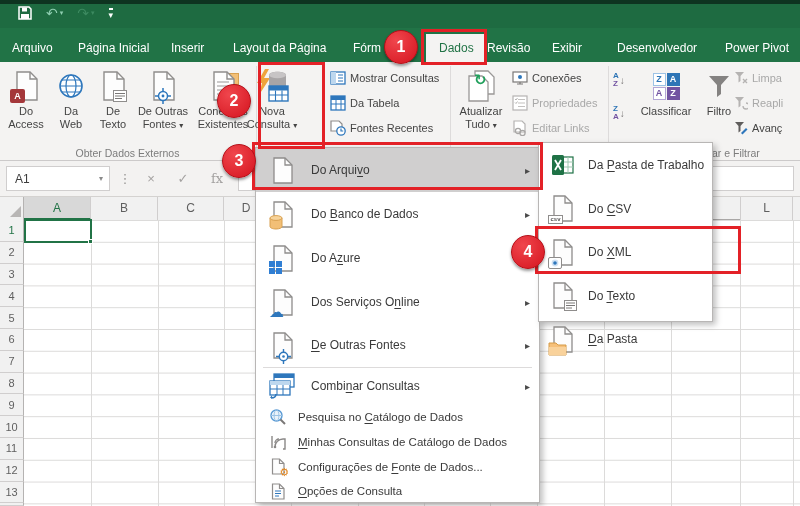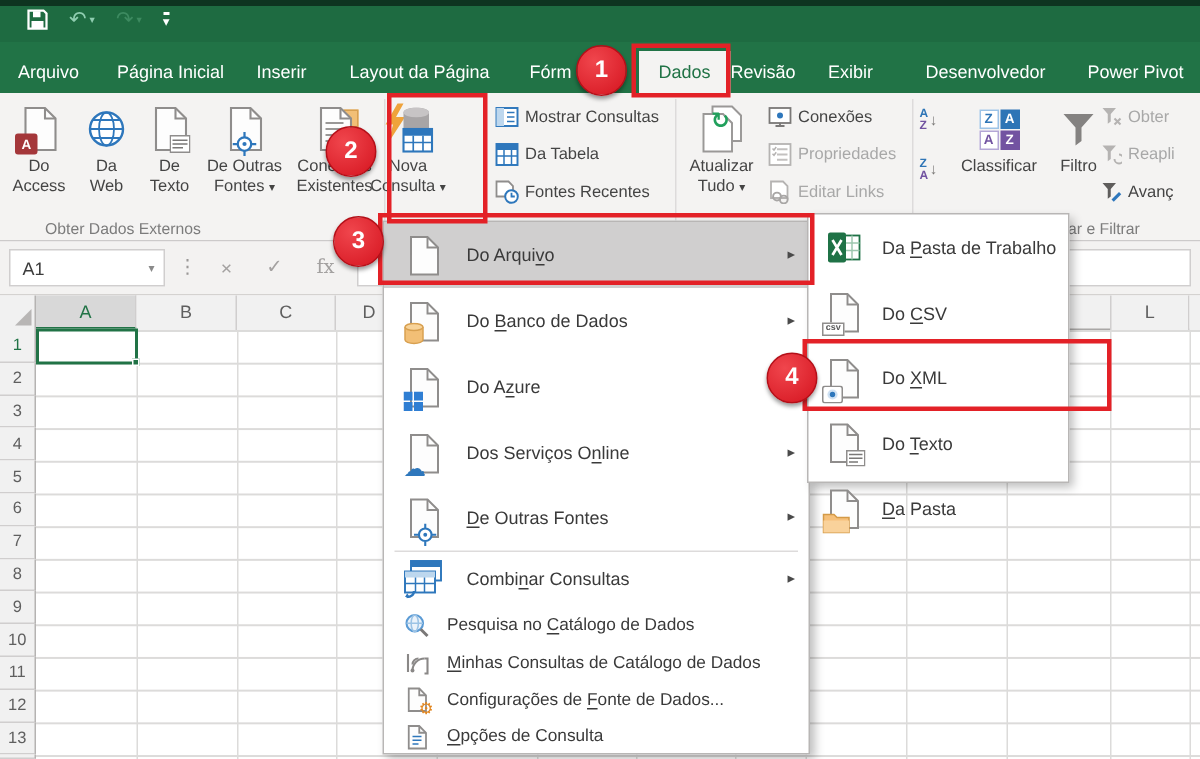--- a/index.html
+++ b/index.html
@@ -172,21 +172,21 @@
   <span class="bicon">
       <span class="pgico"><span class="badge" style="right:-4px;top:2px;width:10px;height:12px;background:#f2bf76;border:1px solid #d8a050"></span><svg width="24" height="30" viewBox="0 0 24 30" style="position:relative">
           <path d="M3 1h13l7 7v21H3z" fill="#fdfdfd" stroke="#8f8d8c" stroke-width="1.4"></path>
           <path d="M16 1v7h7" fill="none" stroke="#8f8d8c" stroke-width="1.4"></path>
           <path d="M6 11h12M6 15h12M6 19h12M6 23h8" stroke="#9a9897" stroke-width="1.2"></path>
         </svg></span>
     </span>
   <span class="blbl">Conexões</span>
   <span class="blbl">Existentes</span>
 </div>
-<span class="grplabel" style="left:30px;width:195px;">Obter Dados Externos</span>
+<span class="grplabel" style="left:30px;width:195px;text-align:center">Obter Dados Externos</span>
 <div class="vdiv" style="left:256px"></div>
 
 <div class="bigbtn" style="left:252px;width:40px">
   <span class="bicon">
       <svg width="36" height="36" viewBox="0 0 36 36">
         <polygon points="11,1 3,15 8,15 5,27 16,10 10,10 15,1" fill="#efa33b"></polygon>
         <path d="M15 7c0-1.9 3.8-3.2 8.5-3.2S32 5.1 32 7v11c0 1.9-3.8 3.2-8.5 3.2S15 19.9 15 18z" fill="#a8a5a6"></path>
         <ellipse cx="23.5" cy="7" rx="8.5" ry="3.2" fill="#c7c4c5"></ellipse>
         <rect x="15" y="18" width="19" height="15" fill="#fff" stroke="#2e77bc" stroke-width="1.4"></rect>
         <rect x="15" y="18" width="19" height="4.5" fill="#2e77bc"></rect>
@@ -291,21 +291,21 @@
         <path d="M3 3h20l-8 9v9l-4 3V12z" fill="#848281"></path>
       </svg>
     </span>
   <span class="blbl">Filtro</span>
 </div>
 <div class="smbtn dis" style="left:734px;top:68px">
   <svg width="14" height="14" viewBox="0 0 14 14">
       <path d="M1 1h9l-3.5 4v5l-2 1.5V5z" fill="#b5b3b2"></path>
       <path d="M9 8l4 4M13 8l-4 4" stroke="#b5b3b2" stroke-width="1.4"></path>
     </svg>
-  <span>Obter</span>
+  <span>Limpa</span>
 </div>
 <div class="smbtn dis" style="left:734px;top:93px">
   <svg width="14" height="14" viewBox="0 0 14 14">
       <path d="M1 1h9l-3.5 4v5l-2 1.5V5z" fill="#b5b3b2"></path>
       <path d="M9 10a3 3 0 1 0 3-3" fill="none" stroke="#b5b3b2" stroke-width="1.3"></path>
     </svg>
   <span>Reapli</span>
 </div>
 <div class="smbtn" style="left:734px;top:118px">
   <svg width="14" height="14" viewBox="0 0 14 14">

